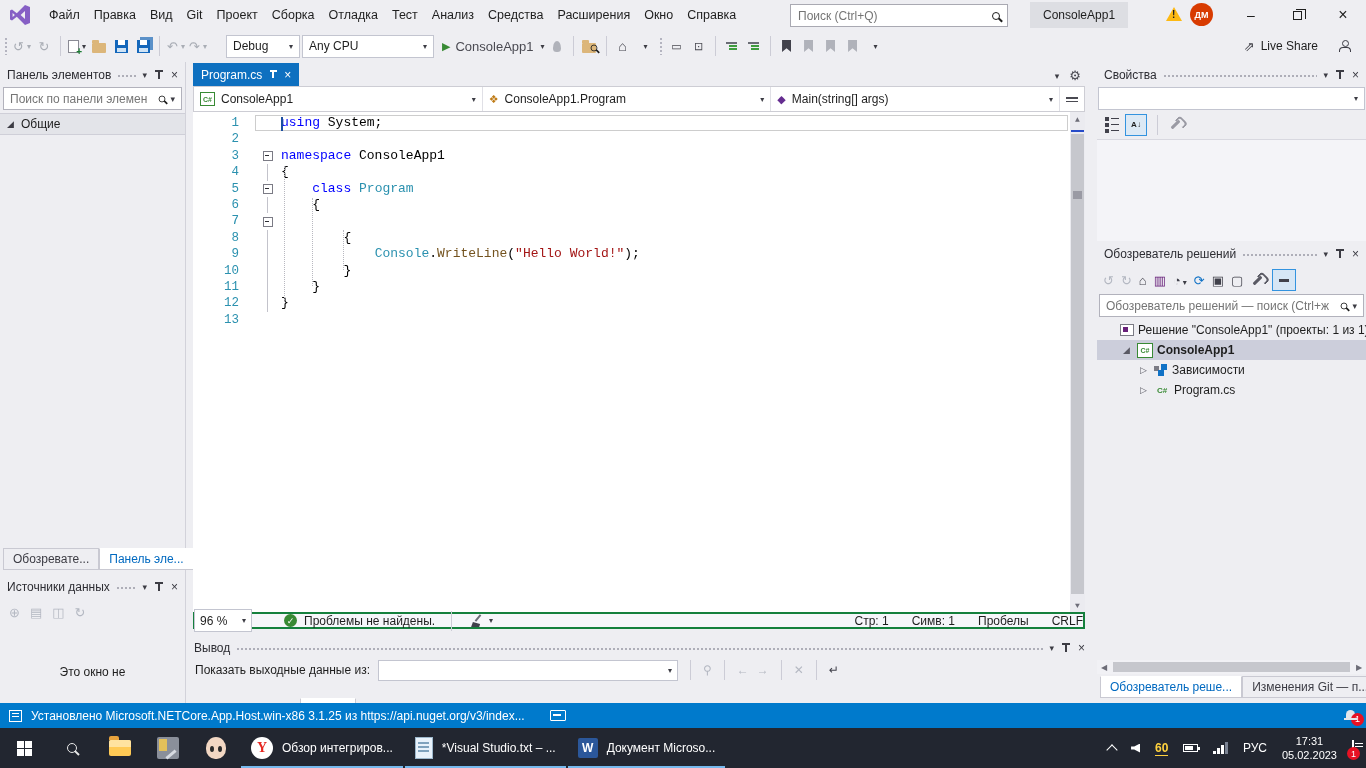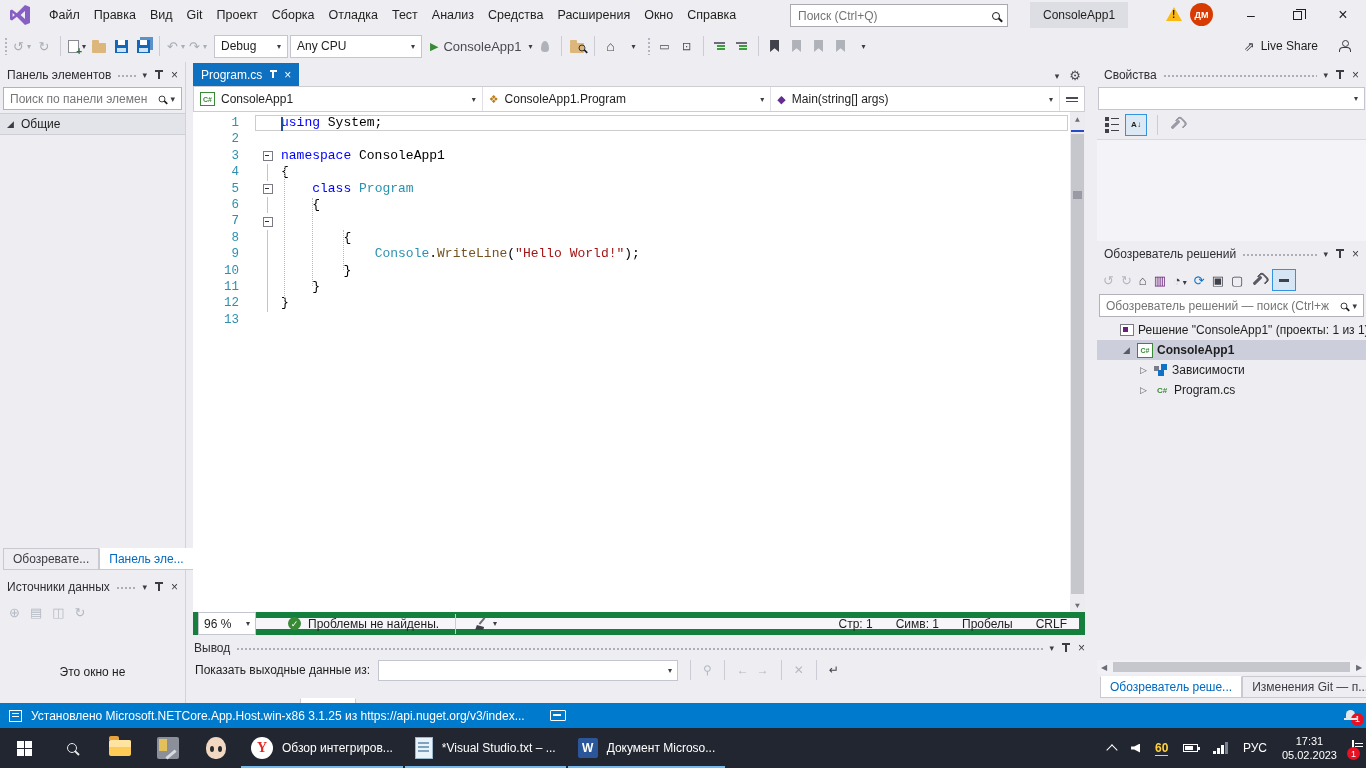--- a/index.html
+++ b/index.html
@@ -99,21 +99,21 @@
 .tk-k{color:#0000ff}.tk-t{color:#2b91af}.tk-m{color:#74531f}.tk-s{color:#a31515}.tk-p{color:#010101}
 .tk-g{color:#8a8a8a;border-bottom:1.5px dotted #9a9aa2}
 .cl.cur::after{content:'';position:absolute;left:62px;right:17px;top:0;bottom:0;border:1px solid #cdcdcd;pointer-events:none}
 #caret{position:absolute;left:88px;top:5px;width:2px;height:14px;background:#1c4fa0}
 .guide{position:absolute;border-left:1px dotted #b8b8c0}
 .vsb{position:absolute;right:0;top:0;width:15px;height:500px;background:#ebebf0}
 .vsb .arr{position:absolute;left:0;width:15px;height:14px;display:flex;align-items:center;justify-content:center;color:#6d6d78;font-size:8px}
 .vsb .mark-line{position:absolute;left:1px;right:1px;top:18px;height:2px;background:#274bc8}
 .vsb .thumb{position:absolute;left:1px;right:1px;top:22px;height:460px;background:#c6c7cd}
 .vsb .mark-caret{position:absolute;left:3px;top:79px;width:9px;height:8px;background:#9a9aa4}
-#estatus{position:absolute;left:193px;top:612px;width:892px;height:23px;background:#f6f6fa;border:6px solid #15803d;display:flex;align-items:center;padding-right:12px}
+#estatus{position:absolute;left:193px;top:612px;width:892px;height:17px;background:#f6f6fa;border:2px solid #15803d;display:flex;align-items:center;padding-right:0}
 #zoombox{width:58px;height:23px;background:#fff;border:1px solid #c3c5d0;display:flex;align-items:center;padding:0 5px;margin-left:-1px}
 #zoombox .lbl{flex:1}
 .okcirc{width:13px;height:13px;border-radius:50%;background:#388a34;color:#fff;font-size:9px;display:flex;align-items:center;justify-content:center;margin:0 7px 0 32px;flex:none}
 .broom{width:13px;height:13px;position:relative;margin:0 4px 0 14px}
 .broom::before{content:'';position:absolute;left:7px;top:0;width:2px;height:8px;background:#6d6d78;transform:rotate(40deg)}
 .broom::after{content:'';position:absolute;left:1px;bottom:0;width:9px;height:5px;background:#41414b;clip-path:polygon(0 100%,20% 0,100% 40%,90% 100%)}
 #estatus .right{margin-left:auto;display:flex;gap:23px;color:#1e1e1e}
 
 #output{position:absolute;left:187px;top:638px;width:905px;height:64px}
 #out-controls{display:flex;align-items:center;padding:0 8px;height:24px;gap:8px}
@@ -267,21 +267,21 @@
     </span>
   <span class="tsep"></span>
   <span class="tbtn">
       <span class="dis">↶</span>
       <span class="caret dis">▾</span>
     </span>
   <span class="tbtn">
       <span class="dis">↷</span>
       <span class="caret dis">▾</span>
     </span>
-  <span class="combo" style="width:74px;margin-left:4px">
+  <span class="combo" style="width:74px;margin-left:16px">
       <span class="lbl">Debug</span>
       <span class="caret">▾</span>
     </span>
   <span class="combo" style="width:132px">
       <span class="lbl">Any CPU</span>
       <span class="caret">▾</span>
     </span>
   <span class="tbtn" style="margin-left:6px;gap:5px">
       <span class="play">▶</span>
       <span>ConsoleApp1</span>

